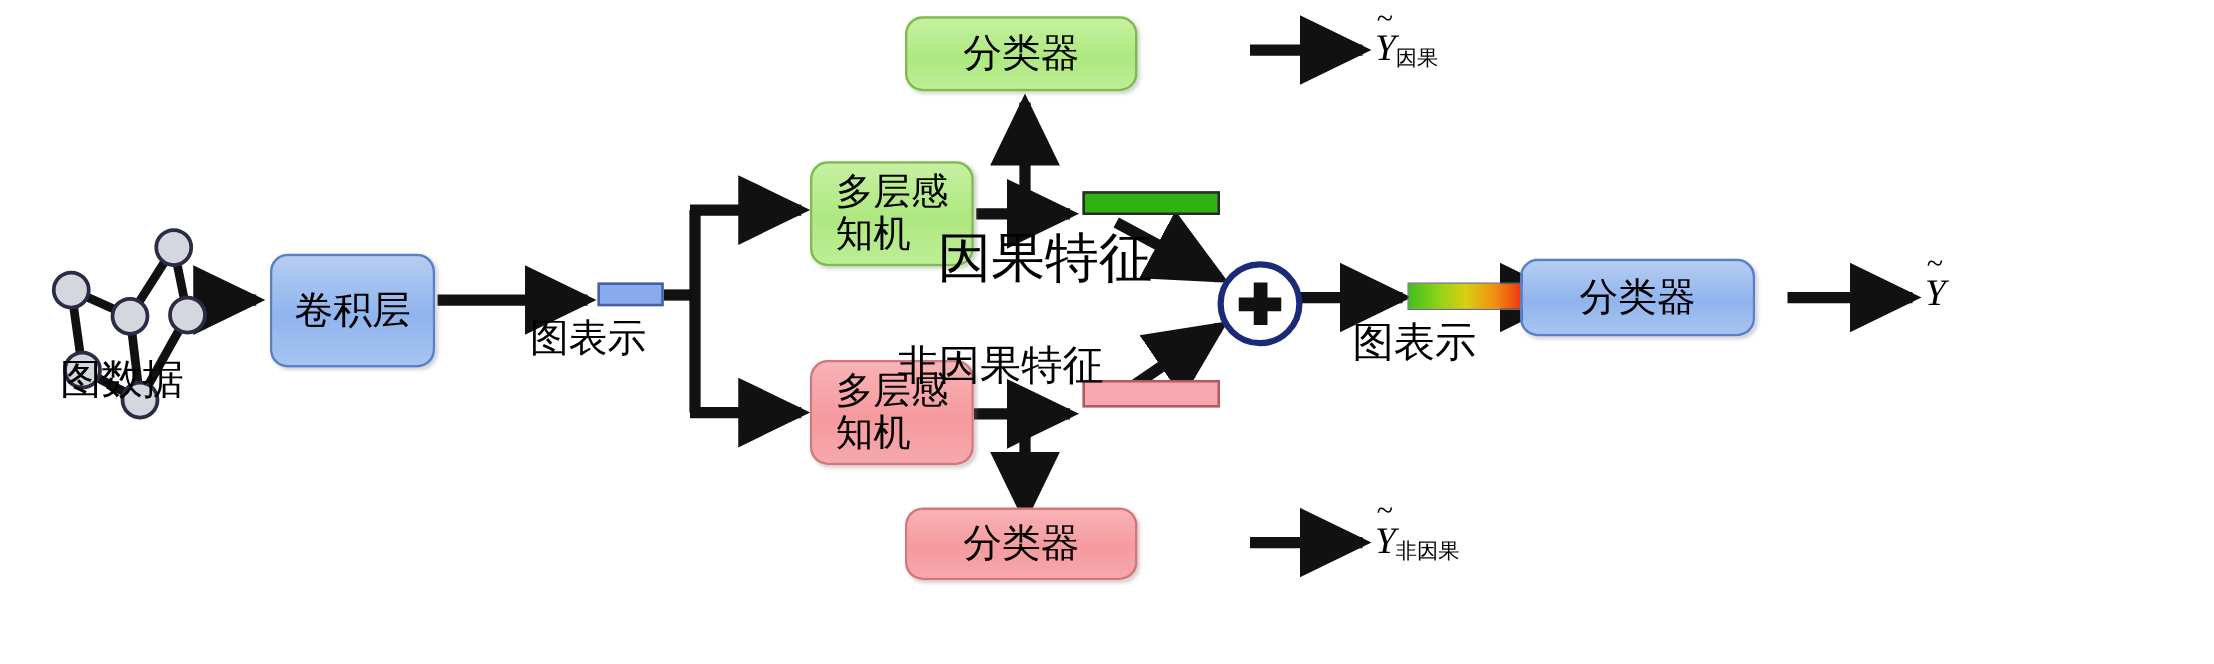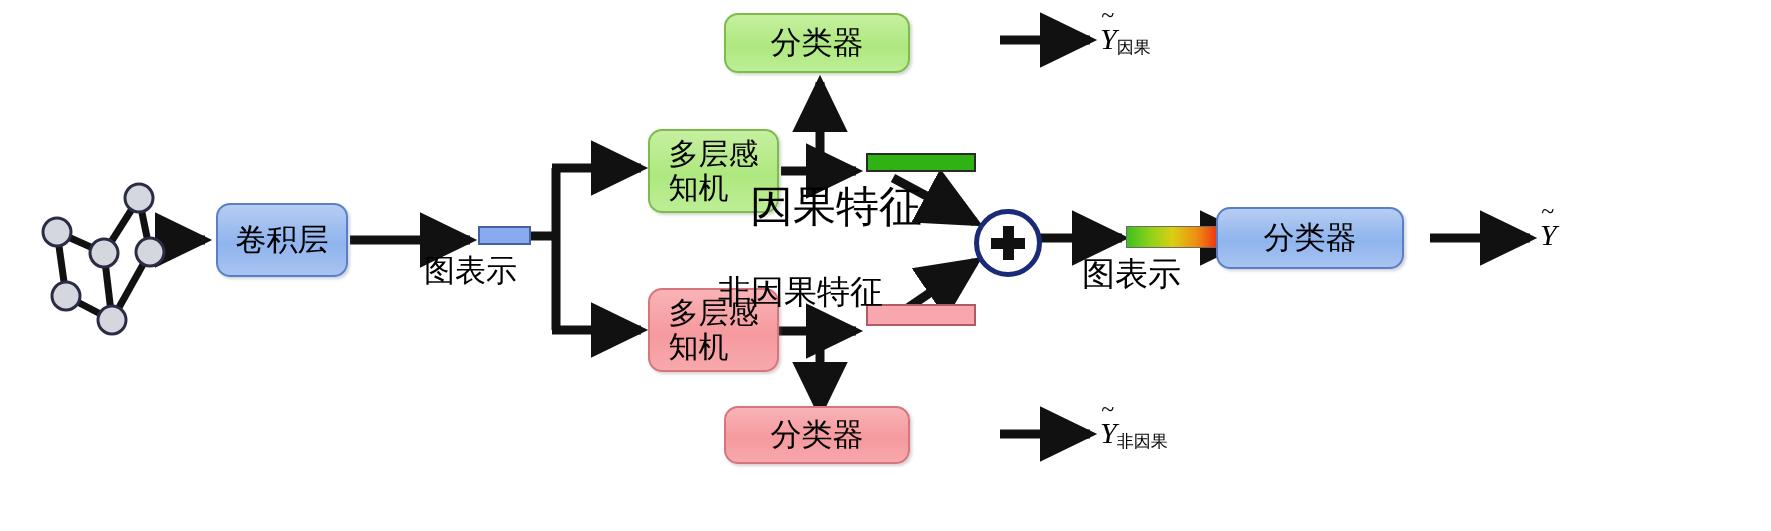--- a/index.html
+++ b/index.html
@@ -103,22 +103,23 @@
     <g>
       <circle cx="57" cy="232" r="14" fill="#d5d7de" stroke="#2b2b45" stroke-width="3"></circle>
       <circle cx="139" cy="198" r="14" fill="#d5d7de" stroke="#2b2b45" stroke-width="3"></circle>
       <circle cx="104" cy="253" r="14" fill="#d5d7de" stroke="#2b2b45" stroke-width="3"></circle>
       <circle cx="150" cy="252" r="14" fill="#d5d7de" stroke="#2b2b45" stroke-width="3"></circle>
       <circle cx="66" cy="296" r="14" fill="#d5d7de" stroke="#2b2b45" stroke-width="3"></circle>
       <circle cx="112" cy="320" r="14" fill="#d5d7de" stroke="#2b2b45" stroke-width="3"></circle>
     </g>
   </svg>
 
+  <div class="cap" style="left:48px;top:281px;font-size:33px;">图数据</div>
 
-  <div class="node-box box-blue" style="left:216px;top:203px;width:132px;height:74px;font-size:31px;">卷积层</div>
+  <div class="node-box box-blue" style="left:216px;top:203px;width:132px;height:91px;font-size:31px;">卷积层</div>
 
   <div class="bar bar-blue" style="left:478px;top:226px;width:53px;height:19px;"></div>
   <div class="cap" style="left:424px;top:250px;font-size:31px;">图表示</div>
 
   <div class="node-box box-green" style="left:648px;top:129px;width:131px;height:84px;font-size:30px;">多层感
 知机</div>
 
   <div class="node-box box-red" style="left:648px;top:288px;width:131px;height:84px;font-size:30px;">多层感
 知机</div>
 

